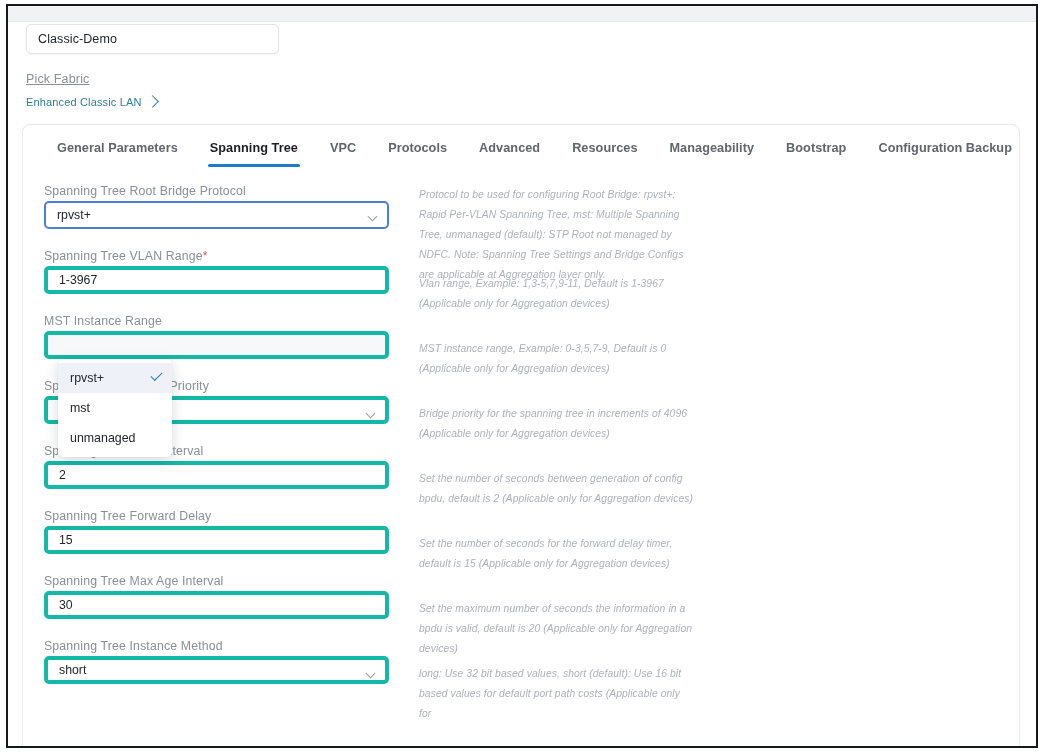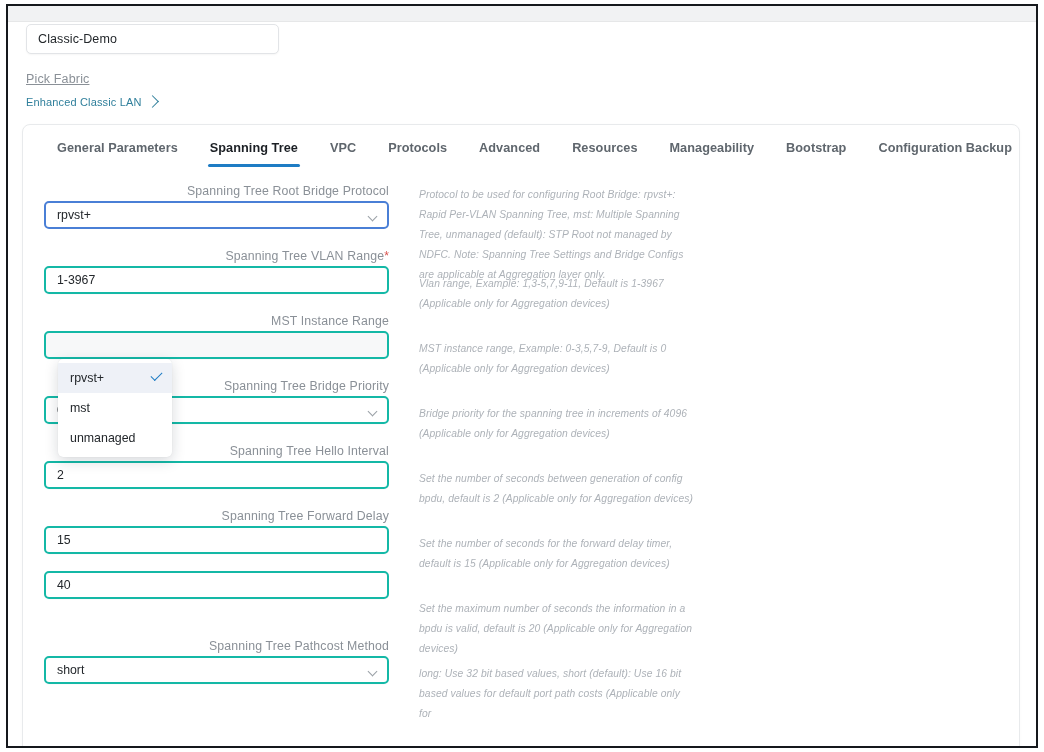--- a/index.html
+++ b/index.html
@@ -144,29 +144,28 @@
     left: 21px; top: 0;
     width: 345px;
   }
   .flabel {
     font-size: 12.3px;
     color: #8a9097;
     letter-spacing: 0.15px;
     height: 20px;
     line-height: 20px;
     white-space: nowrap;
-    text-align: right;
   }
   .flabel .req { color: #d9534f; font-size: 12px; }
 
   .control {
     position: relative;
     width: 345px;
     height: 28px;
-    border: 2px solid #14b8a6;
+    border: 4px solid #14b8a6;
     border-radius: 5px;
     background: #ffffff;
     display: flex;
     align-items: center;
     padding: 0 11px;
     font-size: 12.3px;
     color: #23272b;
     box-shadow: 0 1px 1px rgba(0,0,0,0.02);
   }
   .control.empty { background: #f7f8f9; }
@@ -314,29 +313,30 @@
             <div class="field-col">
               <div class="flabel"><span>Spanning Tree Forward Delay</span></div>
               <div class="control">
                 <span>15</span>
               </div>
             </div>
             <div class="help shift">Set the number of seconds for the forward delay timer, default is 15 (Applicable only for Aggregation devices)</div>
           </div>
           <div class="row">
             <div class="field-col">
-              <div class="control">
-                <span>40</span>
+              <div class="flabel"><span>Spanning Tree Max Age Interval</span></div>
+              <div class="control">
+                <span>30</span>
               </div>
             </div>
             <div class="help shift">Set the maximum number of seconds the information in a bpdu is valid, default is 20 (Applicable only for Aggregation devices)</div>
           </div>
           <div class="row">
             <div class="field-col">
-              <div class="flabel"><span>Spanning Tree Pathcost Method</span></div>
+              <div class="flabel"><span>Spanning Tree Instance Method</span></div>
               <div class="control">
                 <span>short</span>
                 <span class="caret"></span>
               </div>
             </div>
             <div class="help shift">long: Use 32 bit based values, short (default): Use 16 bit based values for default port path costs (Applicable only for</div>
           </div>
         </div>
 
       <div class="dropdown" id="dropdown">

